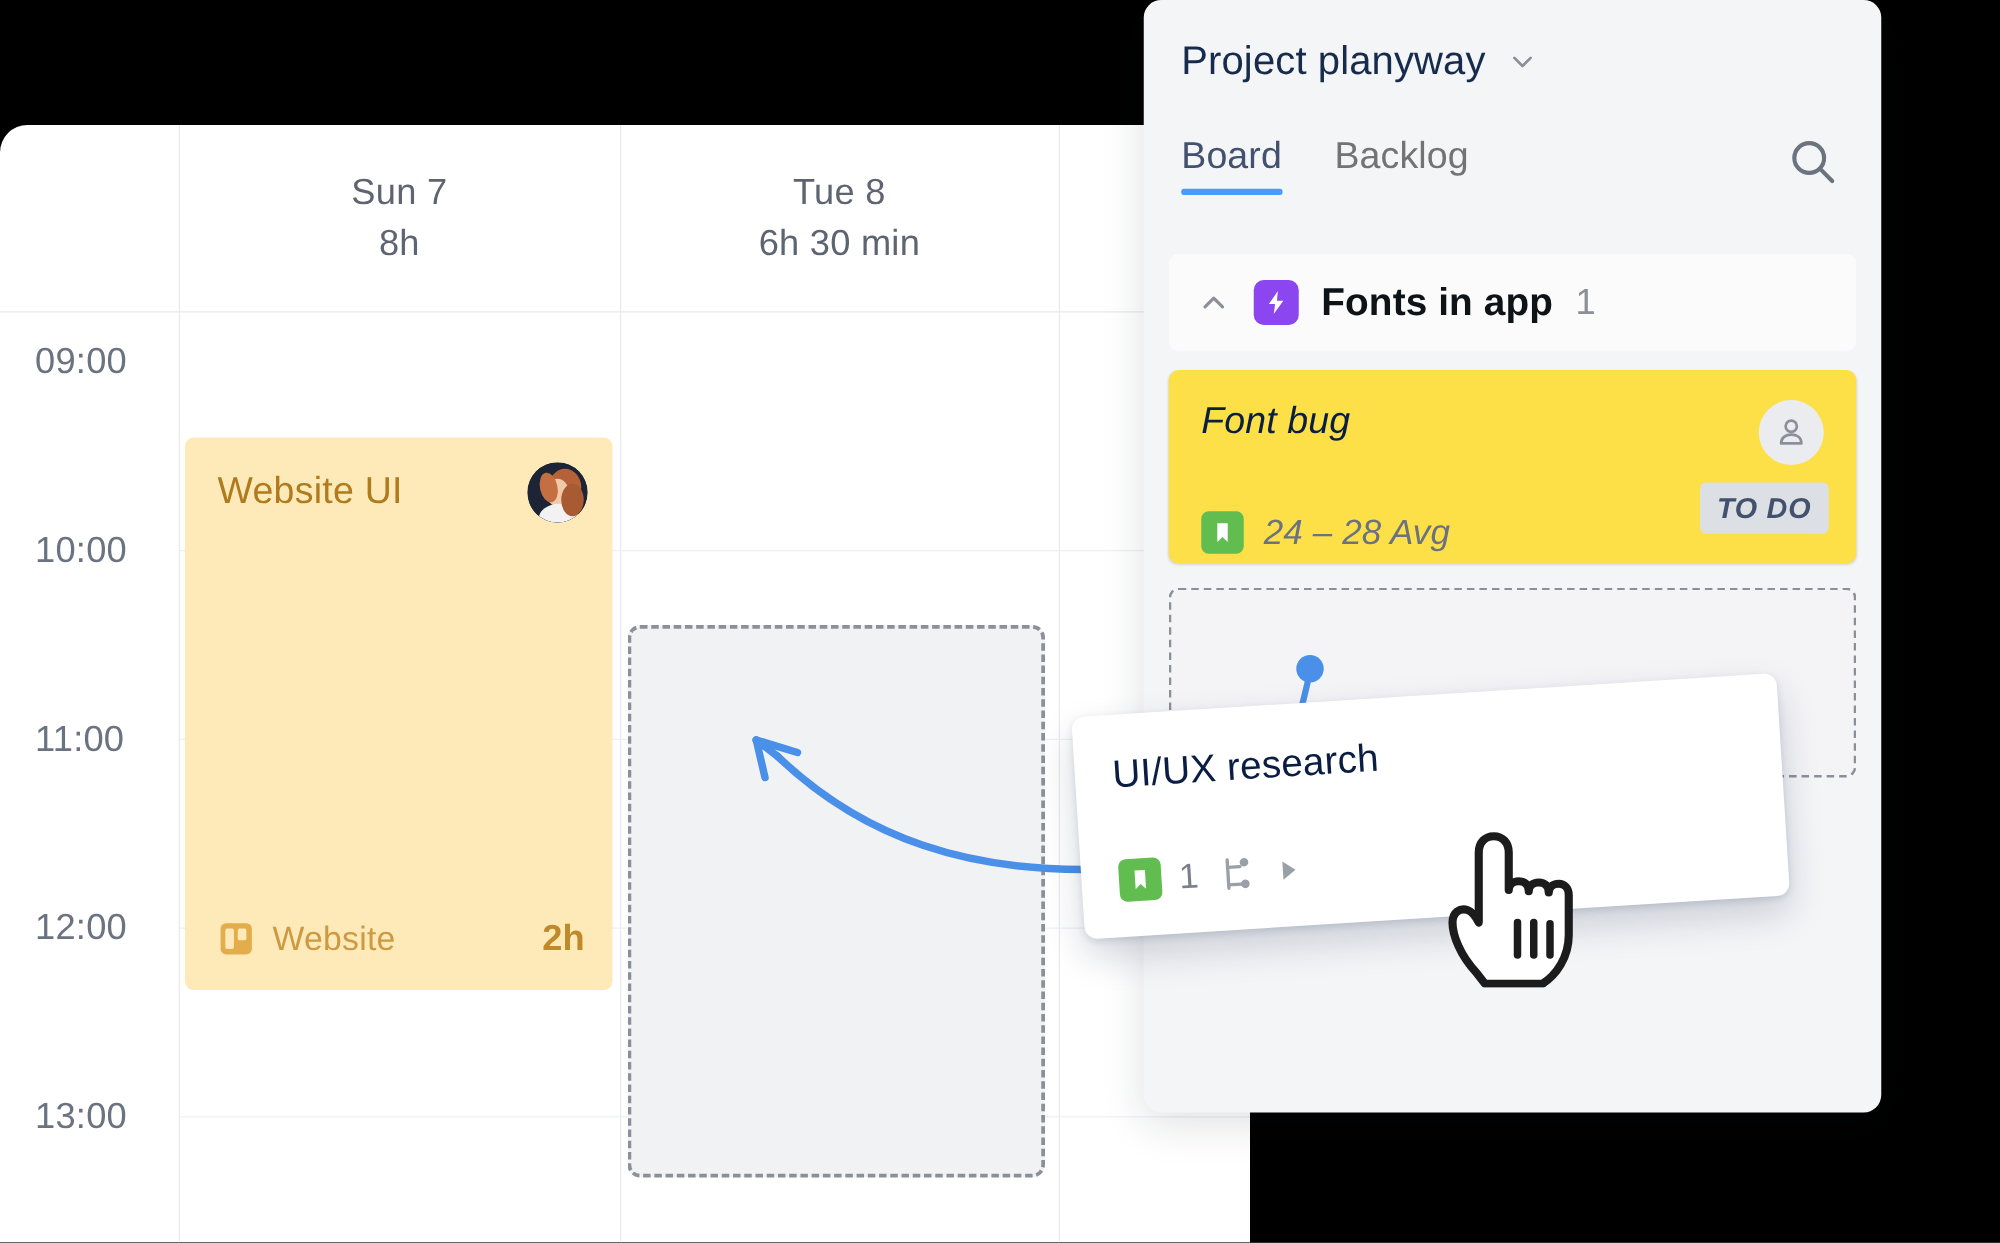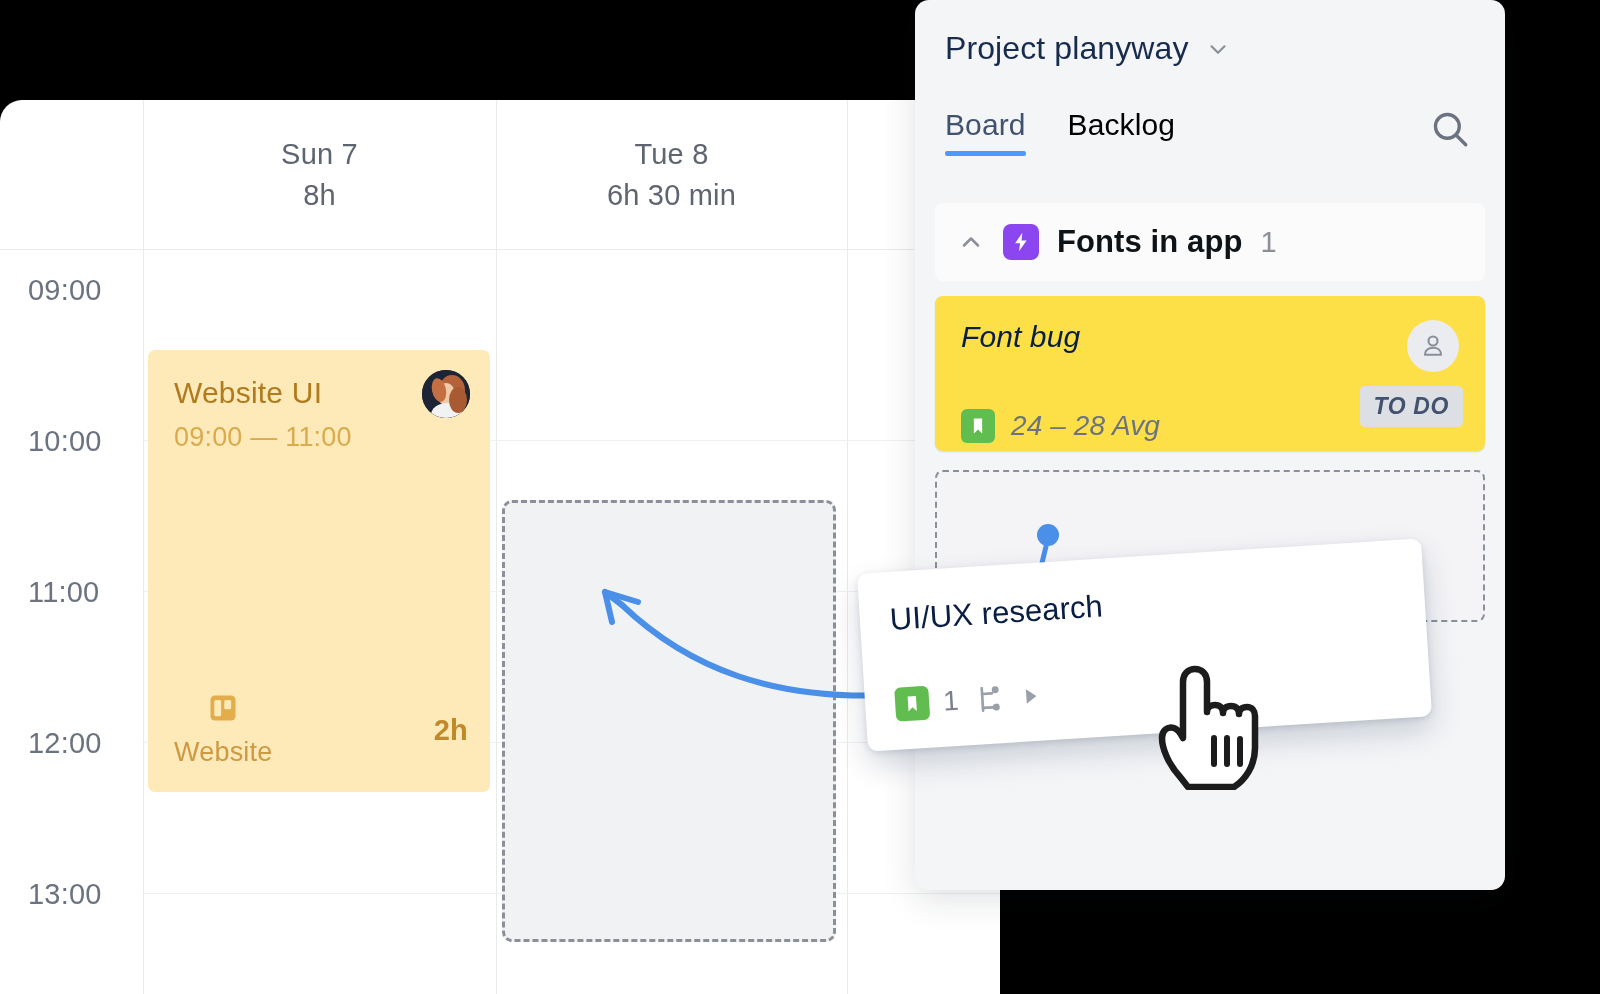--- a/index.html
+++ b/index.html
@@ -68,21 +68,21 @@
   }
   .event-avatar {
     position: absolute; right: 20px; top: 20px;
     width: 48px; height: 48px; border-radius: 50%;
     overflow: hidden; background: #1d2436;
   }
   .event-foot {
     position: absolute; left: 26px; right: 22px; bottom: 24px;
     display: flex; align-items: center; justify-content: space-between;
   }
-  .event-foot-left { display: flex; align-items: center; gap: 14px; flex-direction: column; }
+  .event-foot-left { display: flex; align-items: flex-start; gap: 14px; }
   .event-board-label {
     font-size: 27px; color: #cd9a43; letter-spacing: .2px;
   }
   .event-dur {
     font-size: 29px; color: #c08a2a; font-weight: 700; letter-spacing: .2px;
   }
 
   
   .drop-zone {
     position: absolute;
@@ -108,21 +108,21 @@
     display: flex; align-items: center; gap: 16px;
   }
   .bp-title {
     font-size: 32px; color: #172b4d; font-weight: 400; letter-spacing: .1px;
   }
   .bp-tabs {
     position: absolute; left: 30px; top: 108px;
     display: flex; align-items: flex-start; gap: 42px;
   }
   .bp-tab {
-    font-size: 30px; color: #000000; padding-bottom: 14px; position: relative;
+    font-size: 30px; color: #737373; padding-bottom: 14px; position: relative;
     letter-spacing: .1px;
   }
   .bp-tab.active { color: #42526e; }
   .bp-tab.active::after {
     content: ""; position: absolute; left: 0; bottom: 0;
     width: 100%; height: 5px; background: #4c9aff; border-radius: 2px;
   }
   .bp-search {
     position: absolute; right: 34px; top: 108px;
     width: 42px; height: 42px;
@@ -234,21 +234,20 @@
     <div class="hline" style="top:793px"></div>
 
     <div class="time-label" style="top:190px">09:00</div>
     <div class="time-label" style="top:341px">10:00</div>
     <div class="time-label" style="top:492px">11:00</div>
     <div class="time-label" style="top:643px">12:00</div>
     <div class="time-label" style="top:794px">13:00</div>
 
     <div class="event">
       <div class="event-title">Website UI</div>
-      <div class="event-time">09:00 — 11:00</div>
 
       <div class="event-avatar">
         <svg width="48" height="48" viewBox="0 0 48 48">
           <rect width="48" height="48" fill="#1d2436"></rect>
           <ellipse cx="30" cy="20" rx="13" ry="15" fill="#b5623a"></ellipse>
           <ellipse cx="24" cy="24" rx="9" ry="11" fill="#f0c9a8"></ellipse>
           <ellipse cx="17" cy="20" rx="7" ry="12" fill="#c36f42" transform="rotate(-12 17 20)"></ellipse>
           <ellipse cx="25" cy="45" rx="16" ry="12" fill="#f2f2f2"></ellipse>
           <ellipse cx="36" cy="30" rx="9" ry="13" fill="#a85a33"></ellipse>
         </svg>

